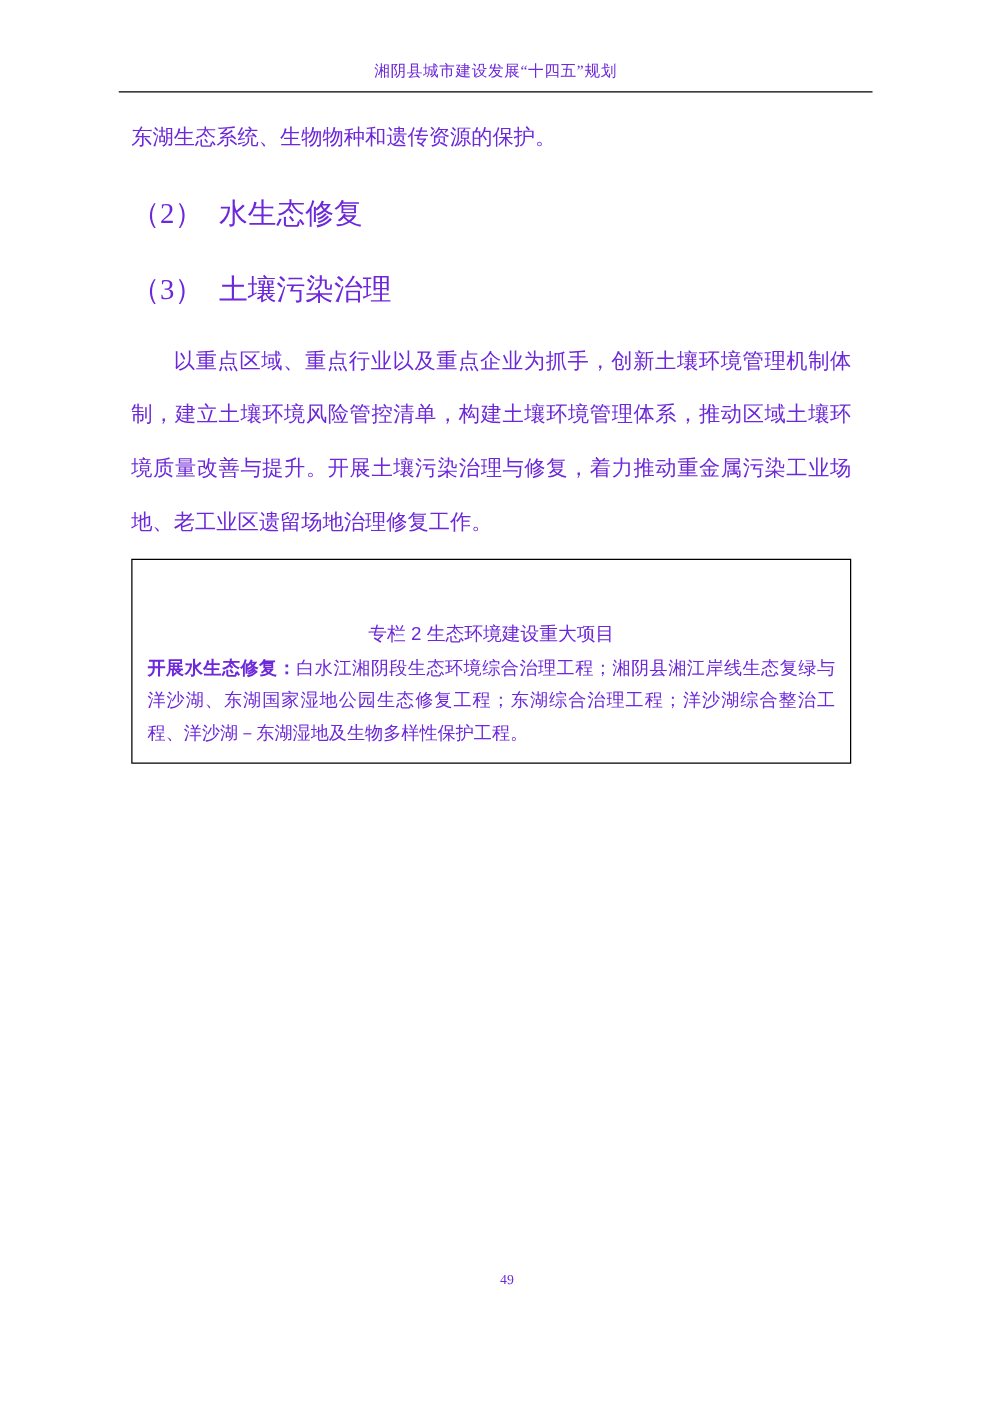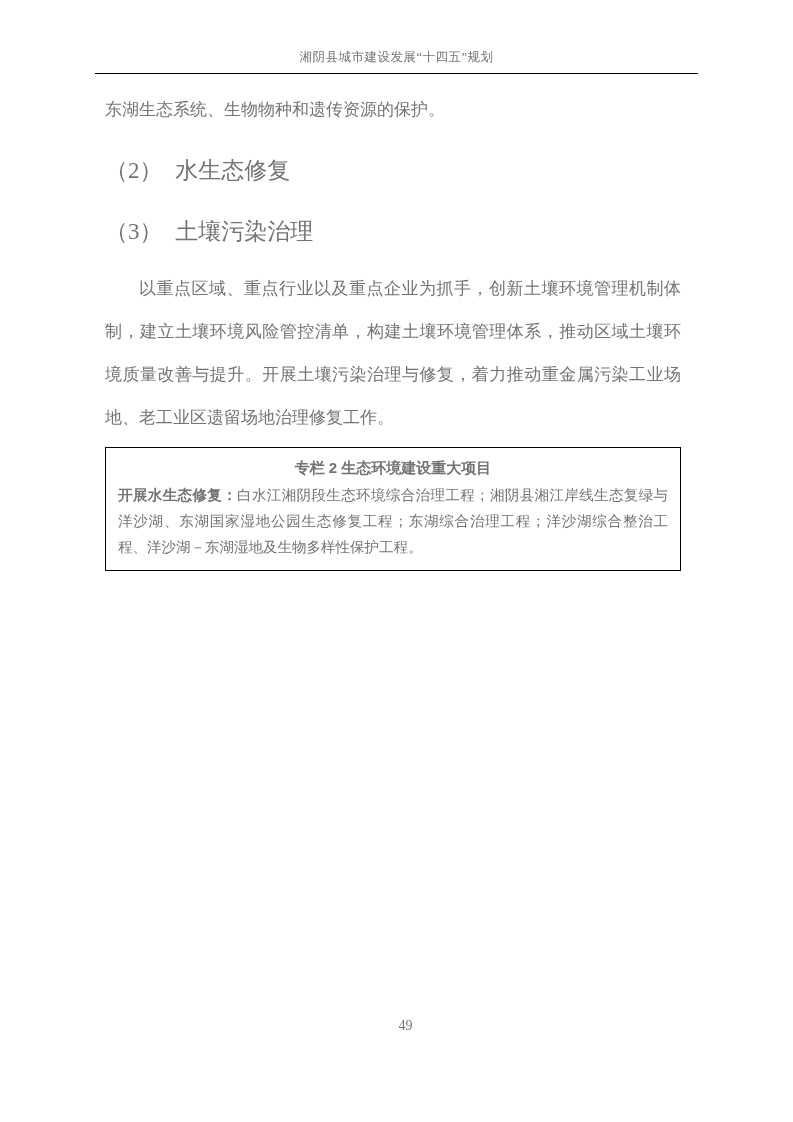--- a/index.html
+++ b/index.html
@@ -2,21 +2,21 @@
 <html><head>
 <meta charset="utf-8">
 <style>
   html, body { margin: 0; padding: 0; background: #ffffff; }
   .page {
     position: relative;
     width: 793px;
     height: 1122px;
     margin: 0 auto;
     background: #ffffff;
-    color: #737373;
+    color: #6d28d9;
     font-family: "Liberation Serif", "DejaVu Serif", serif;
     overflow: hidden;
     box-sizing: border-box;
     border-radius: 26px;
   }
   
   .page-header {
     position: absolute;
     top: 0;
     left: 95px;
@@ -55,38 +55,39 @@
   .column-box {
     margin-top: 8px;
     border: 1px solid #000000;
     padding: 6px 12px 10px 12px;
     font-size: 14.5px;
     line-height: 26px;
     text-align: justify;
   }
   .box-title {
     text-align: center;
-    font-weight: bold;
+    font-weight: normal;
     font-size: 15px;
     line-height: 28px;
     font-family: "Liberation Sans", "DejaVu Sans", sans-serif;
+    margin-top: 40px;
   }
   .box-item { margin: 0; }
   .box-label {
     font-weight: bold;
     font-family: "Liberation Sans", "DejaVu Sans", sans-serif;
   }
   
   .page-footer {
     position: absolute;
     top: 1018px;
     left: 0;
     right: 13px;
     text-align: center;
-    font-size: 14px;
+    font-size: 11px;
     padding-left: 31px;
   }
 </style>
 </head>
 <body>
 
 <div class="page">
 
   <header class="page-header">
     <div class="header-title">湘阴县城市建设发展“十四五”规划</div>

